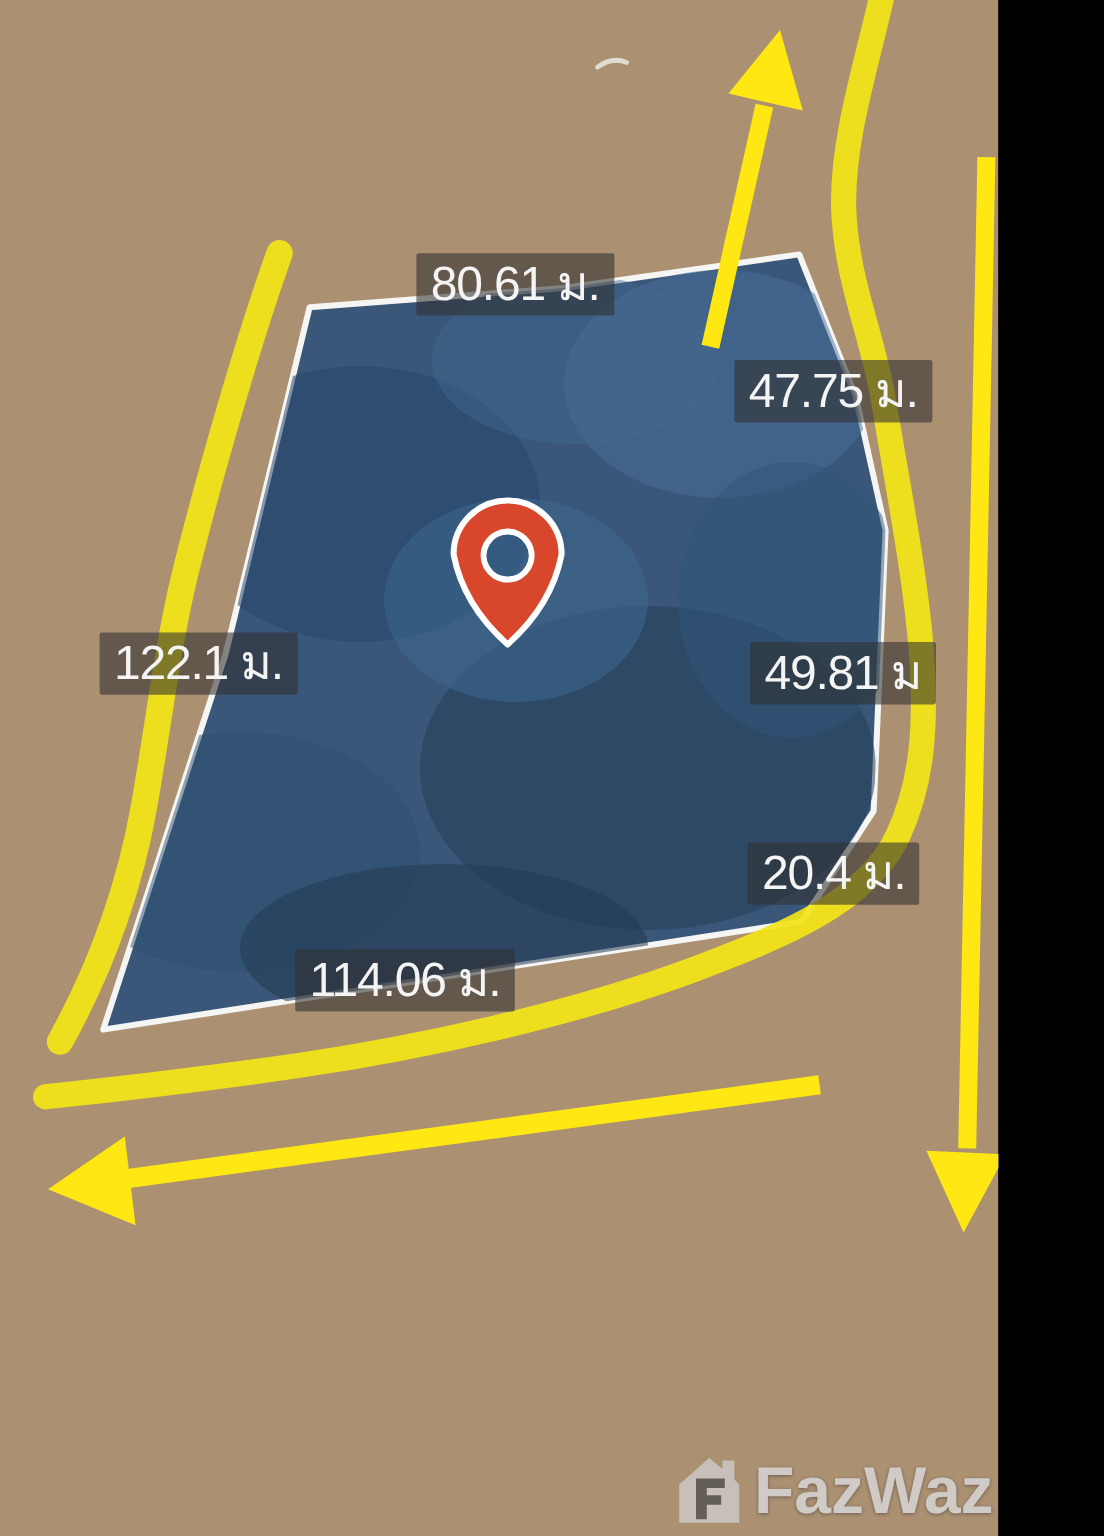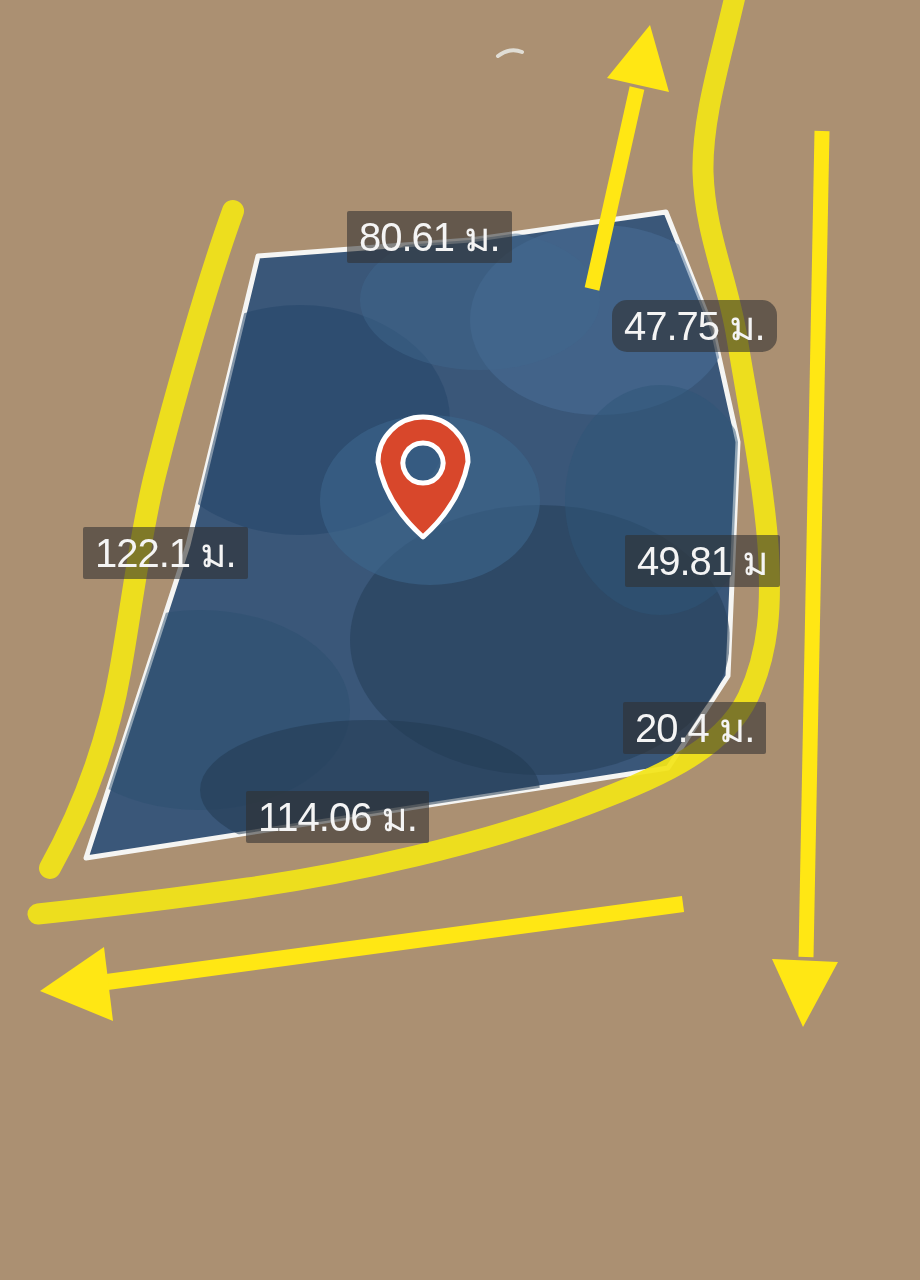--- a/index.html
+++ b/index.html
@@ -1,17 +1,17 @@
 <!DOCTYPE html>
 <html><head>
 <meta charset="utf-8">
 <style>
   html,body{margin:0;padding:0;background:#000;}
   .scene{
-    position:relative;width:920px;height:1280px;overflow:hidden;
+    position:relative;width:832px;height:1280px;overflow:hidden;
     font-family:"Liberation Sans",sans-serif;
   }
   
   .bg{
     position:absolute;inset:0;
     background-color:#ab9072;
     background-image:
       radial-gradient(ellipse 340px 280px at 60px 70px,  #1c2817 0%, #24331d0 45%, rgba(36,51,29,0) 72%),
       radial-gradient(ellipse 430px 240px at 400px 55px, #233420 0%, rgba(35,52,32,0) 70%),
       radial-gradient(ellipse 280px 210px at 620px 110px,#2a3a24 0%, rgba(42,58,36,0) 70%),
@@ -38,21 +38,21 @@
   .label{
     position:absolute;
     background:rgba(48,48,48,0.58);
     color:#f4f4f4;
     font-size:40px;line-height:1.15;
     padding:3px 12px;border-radius:2px;
     white-space:nowrap;
     letter-spacing:-1px;
   }
   .label-top        {left:347px;top:211px;}
-  .label-upper-right{left:612px;top:300px;border-radius:15px;}
+  .label-upper-right{left:612px;top:300px;}
   .label-left       {left:83px; top:527px;}
   .label-right      {left:625px;top:535px;}
   .label-lower-right{left:623px;top:702px;}
   .label-bottom     {left:246px;top:791px;}
   
   .watermark{
     position:absolute;right:4px;bottom:6px;
     display:flex;align-items:center;gap:6px;
     opacity:0.85;
   }
@@ -111,14 +111,21 @@
          M 423 443 a 20 20 0 1 0 0.01 0 Z" fill="#d8472b" stroke="#ffffff" stroke-width="5" stroke-linejoin="round"></path>
   </svg>
 
   <div class="label label-top">80.61 ม.</div>
   <div class="label label-upper-right">47.75 ม.</div>
   <div class="label label-left">122.1 ม.</div>
   <div class="label label-right">49.81 ม</div>
   <div class="label label-lower-right">20.4 ม.</div>
   <div class="label label-bottom">114.06 ม.</div>
 
+  <div class="watermark">
+    <svg width="62" height="64" viewBox="0 0 62 64">
+      <path d="M6 27 L31 5 L42 14 V7 H52 V23 L56 27 V59 H6 Z" fill="#cfcfcf" opacity="0.9"></path>
+      <path d="M20 22 H44 V30 H29 V36 H41 V44 H29 V56 H20 Z" fill="#4a4a48" opacity="0.9"></path>
+    </svg>
+    <span class="brand">FazWaz</span>
+  </div>
 
 </div>
 
 </body></html>

